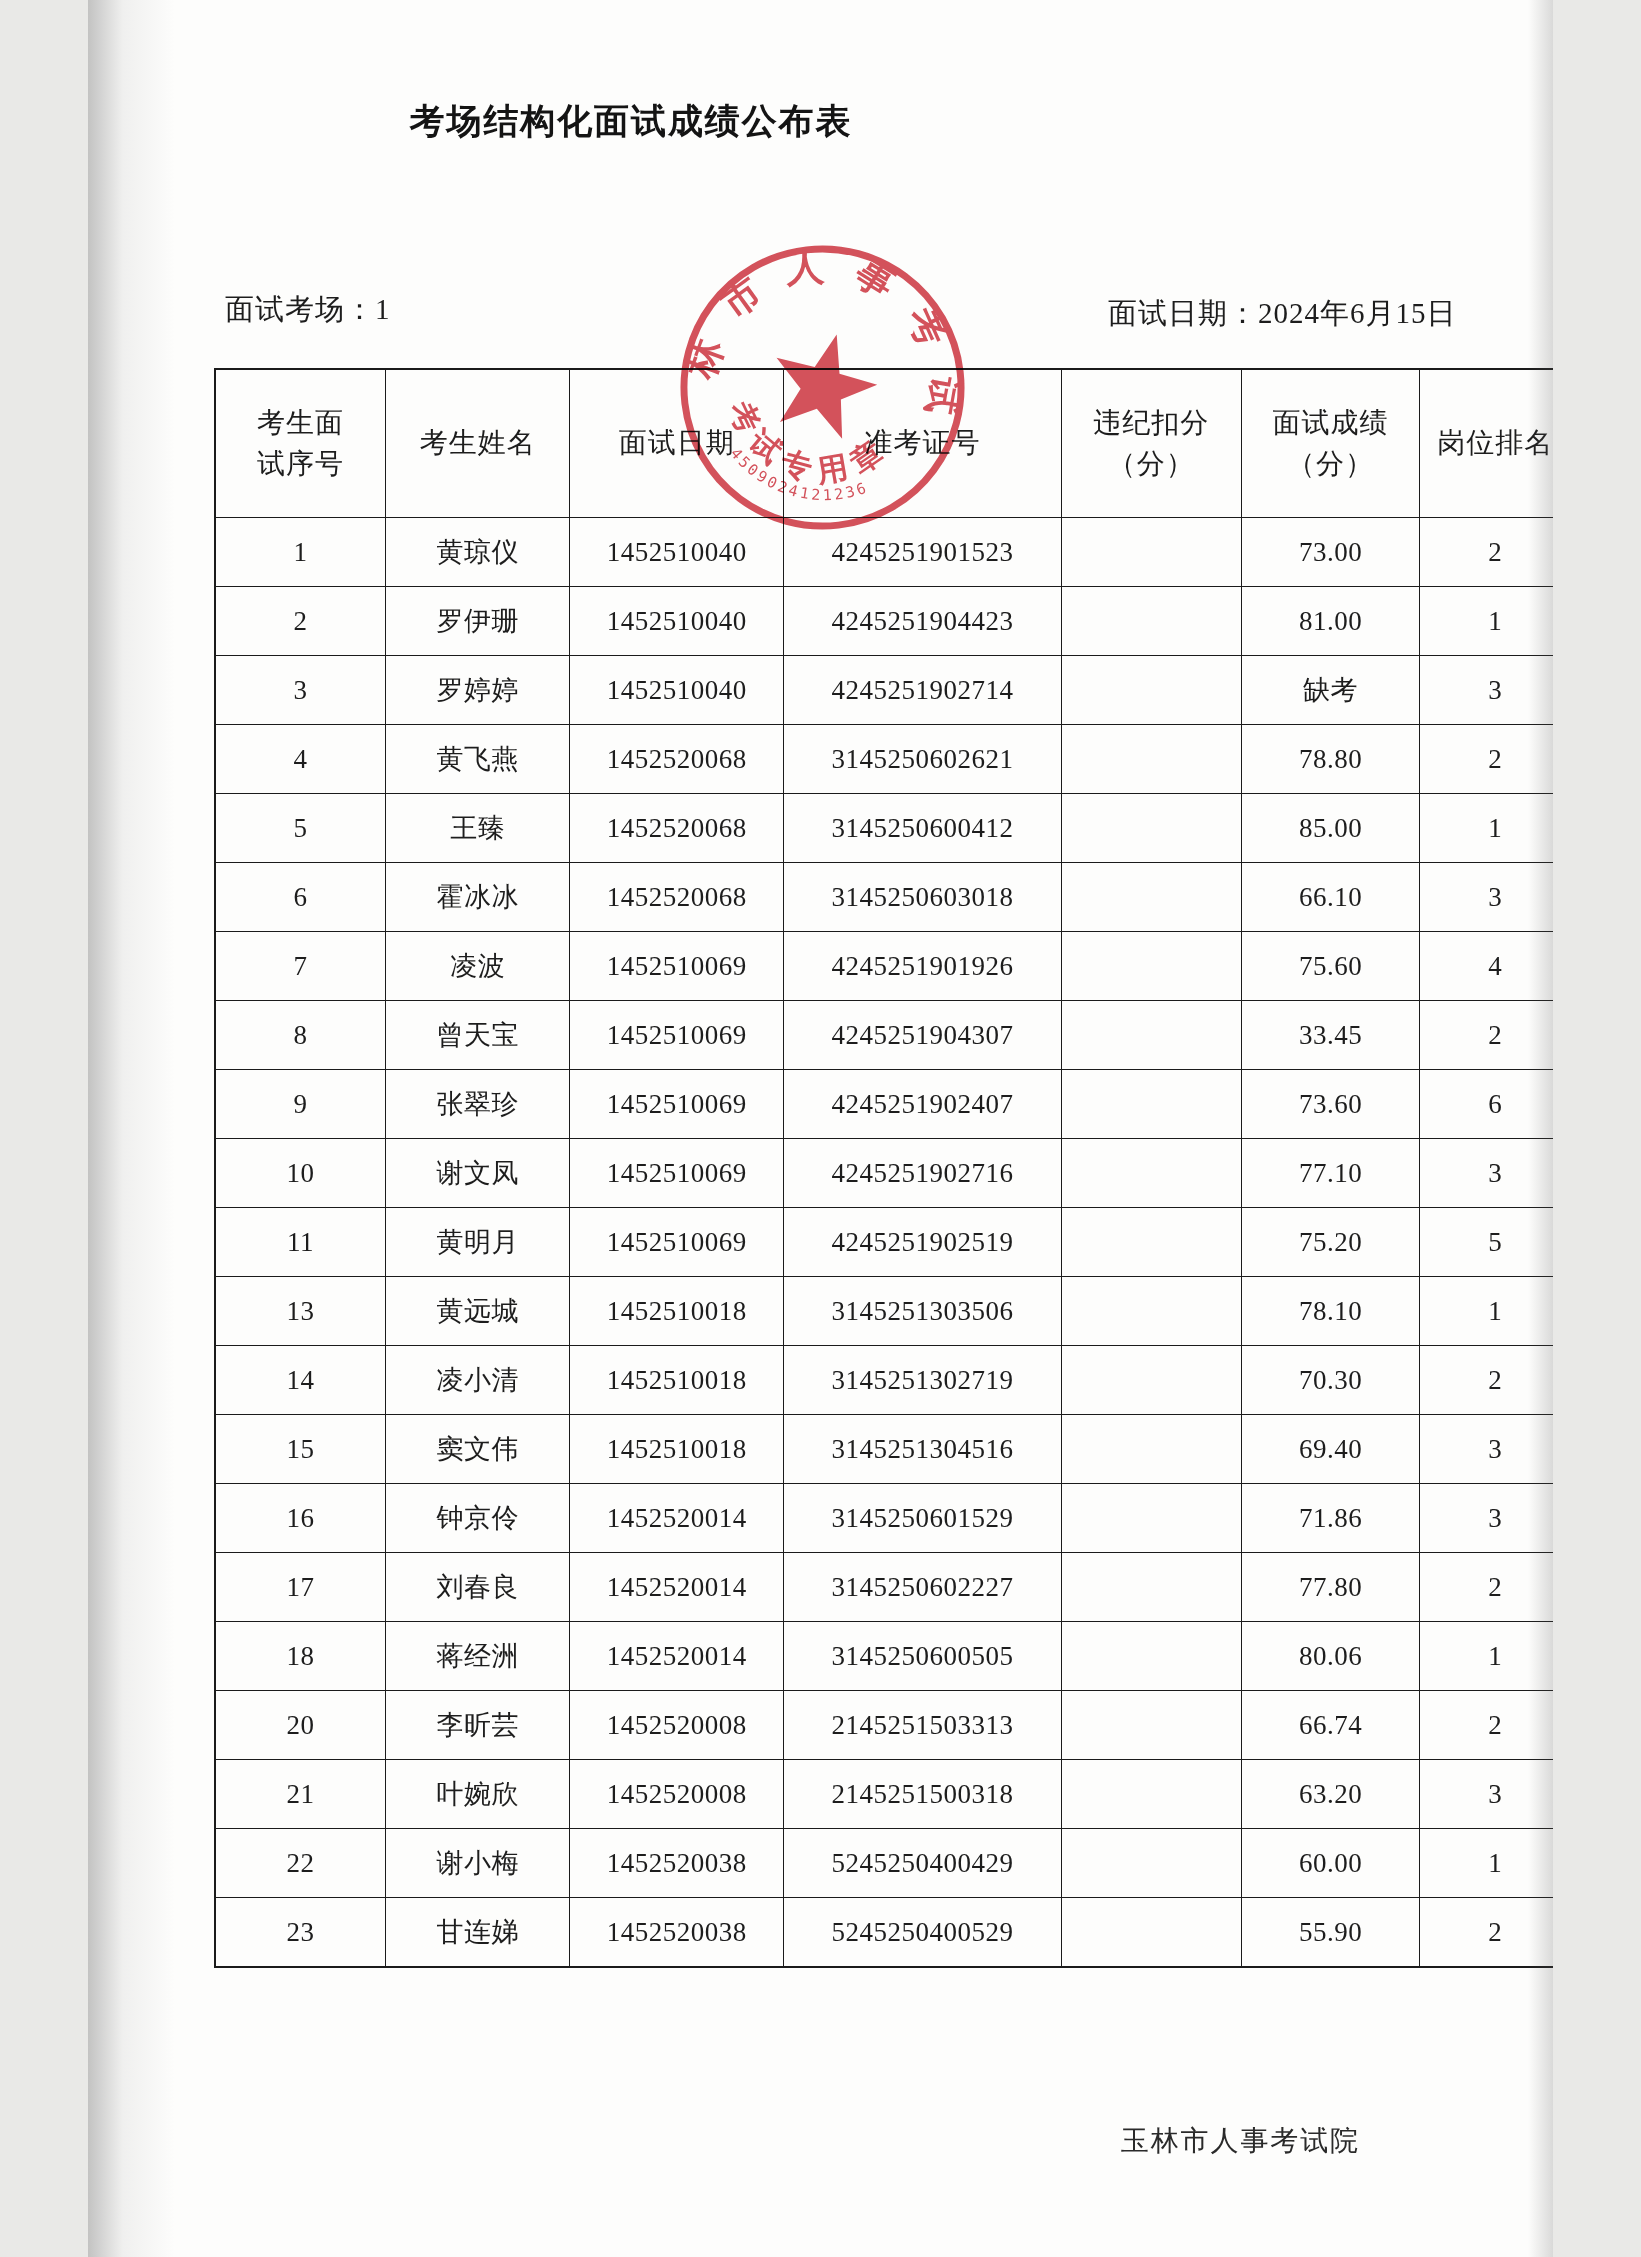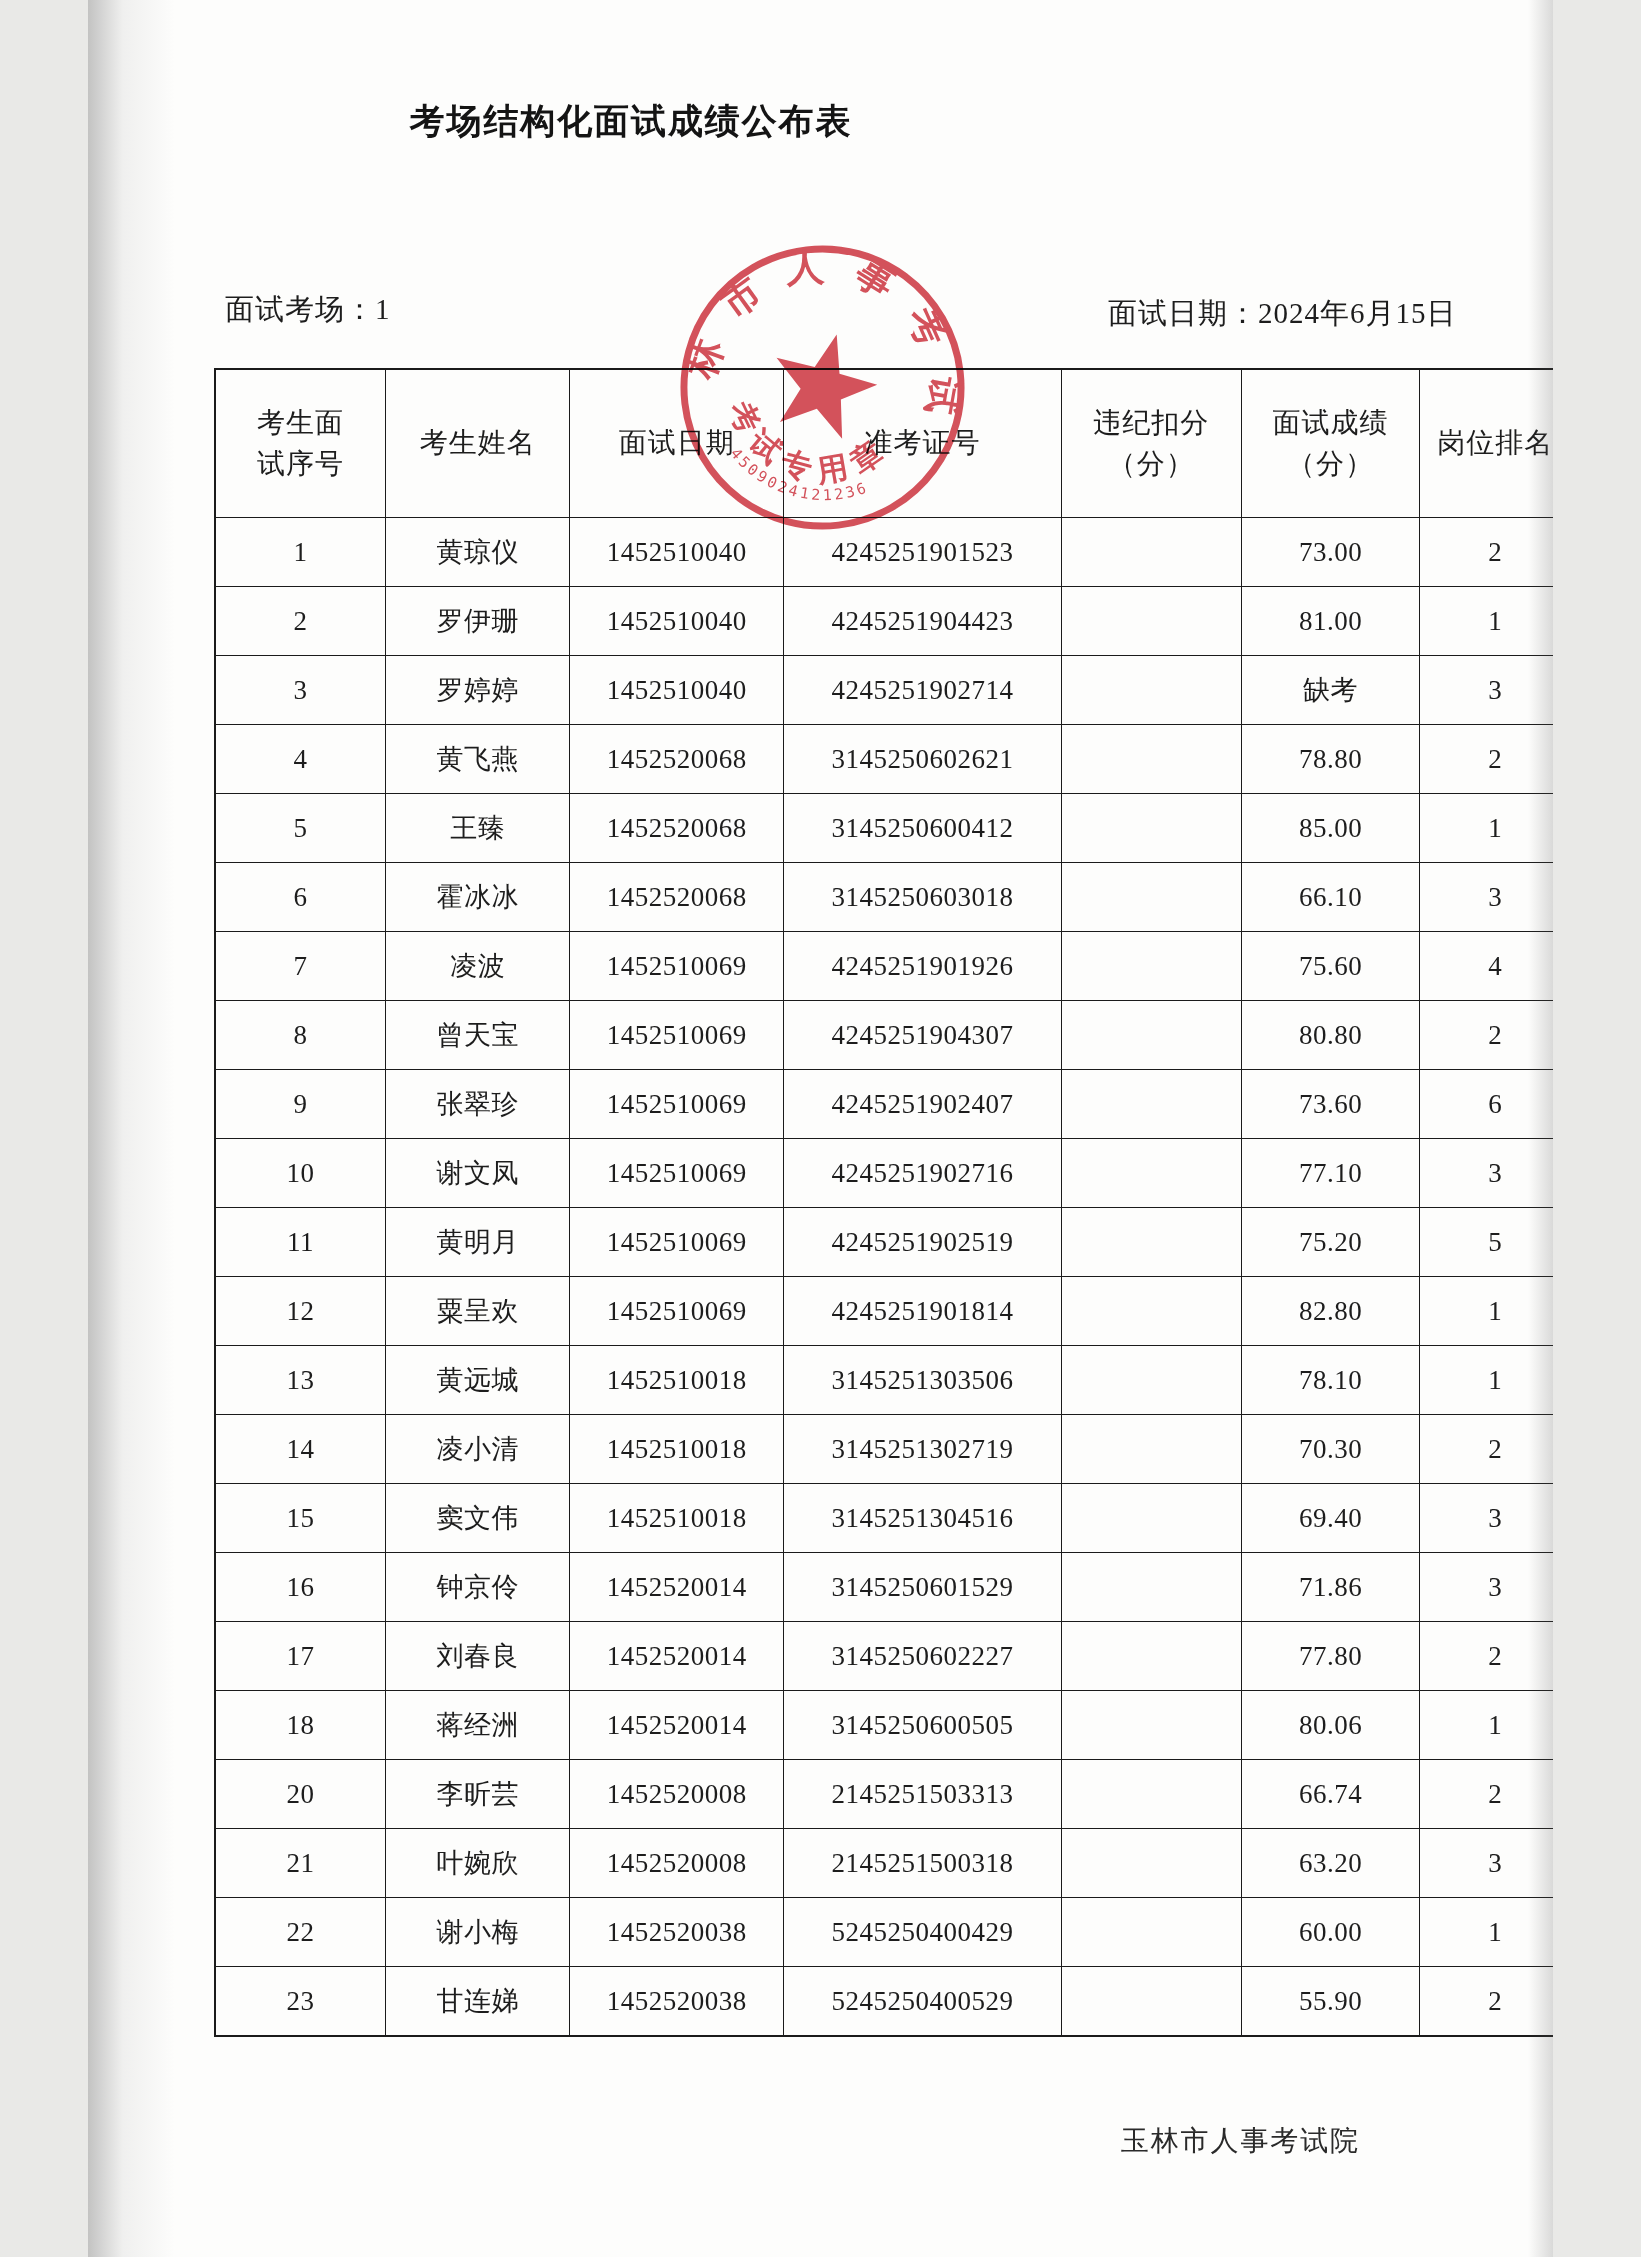--- a/index.html
+++ b/index.html
@@ -151,21 +151,21 @@
           <td></td>
           <td>75.60</td>
           <td>4</td>
         </tr>
         <tr>
           <td>8</td>
           <td>曾天宝</td>
           <td>1452510069</td>
           <td>4245251904307</td>
           <td></td>
-          <td>80.80</td>
+          <td>33.45</td>
           <td>2</td>
         </tr>
         <tr>
           <td>9</td>
           <td>张翠珍</td>
           <td>1452510069</td>
           <td>4245251902407</td>
           <td></td>
           <td>73.60</td>
           <td>6</td>
@@ -180,29 +180,20 @@
           <td>3</td>
         </tr>
         <tr>
           <td>11</td>
           <td>黄明月</td>
           <td>1452510069</td>
           <td>4245251902519</td>
           <td></td>
           <td>75.20</td>
           <td>5</td>
-        </tr>
-        <tr>
-          <td>12</td>
-          <td>粟呈欢</td>
-          <td>1452510069</td>
-          <td>4245251901814</td>
-          <td></td>
-          <td>82.80</td>
-          <td>1</td>
         </tr>
         <tr>
           <td>13</td>
           <td>黄远城</td>
           <td>1452510018</td>
           <td>3145251303506</td>
           <td></td>
           <td>78.10</td>
           <td>1</td>
         </tr>

